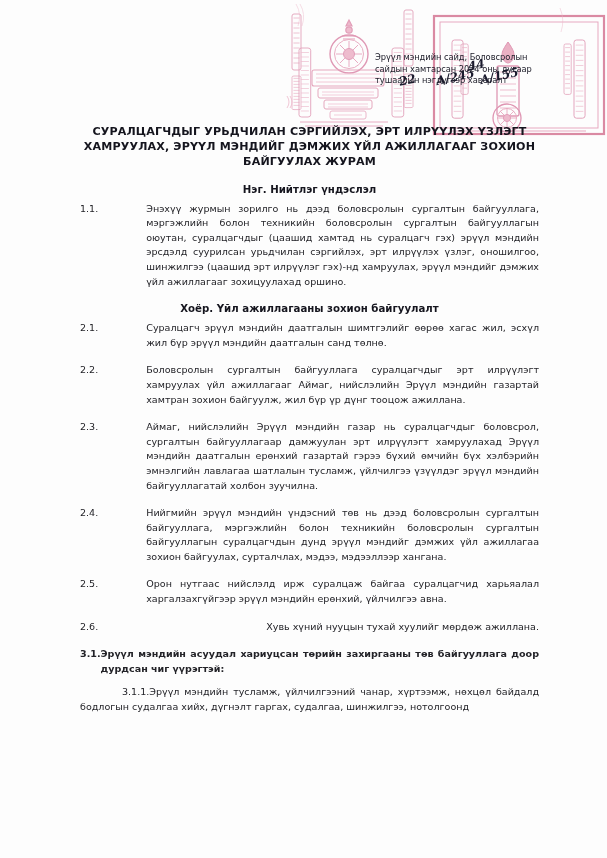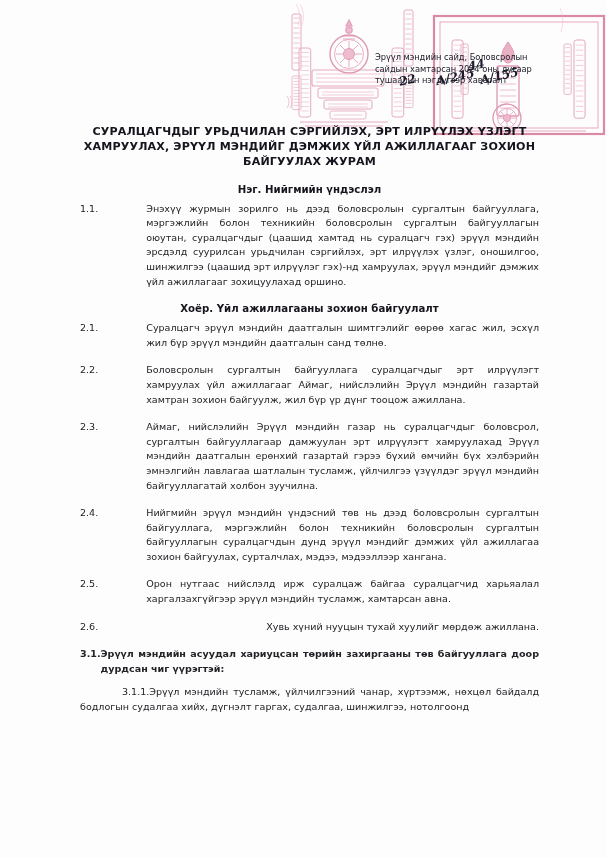--- a/index.html
+++ b/index.html
@@ -243,21 +243,21 @@
   </div>
 
   <div id="doc">
 
     <h1 class="doc-title">
       <span>СУРАЛЦАГЧДЫГ УРЬДЧИЛАН СЭРГИЙЛЭХ, ЭРТ ИЛРҮҮЛЭХ ҮЗЛЭГТ</span><br>
       <span>ХАМРУУЛАХ, ЭРҮҮЛ МЭНДИЙГ ДЭМЖИХ ҮЙЛ АЖИЛЛАГААГ ЗОХИОН</span><br>
       <span>БАЙГУУЛАХ ЖУРАМ</span>
     </h1>
 
-    <h2 class="section-head">Нэг. Нийгмийн үндэслэл</h2>
+    <h2 class="section-head">Нэг. Нийтлэг үндэслэл</h2>
     <div class="clause loose">
       <span class="num">1.1.</span>
       <span class="txt">Энэхүү журмын зорилго нь дээд боловсролын сургалтын байгууллага, мэргэжлийн болон техникийн боловсролын сургалтын байгууллагын оюутан, суралцагчдыг (цаашид хамтад нь суралцагч гэх) эрүүл мэндийн эрсдэлд суурилсан урьдчилан сэргийлэх, эрт илрүүлэх үзлэг, оношилгоо, шинжилгээ (цаашид эрт илрүүлэг гэх)-нд хамруулах, эрүүл мэндийг дэмжих үйл ажиллагааг зохицуулахад оршино.</span>
     </div>
 
     <h2 class="section-head">Хоёр. Үйл ажиллагааны зохион байгуулалт</h2>
 
     <div class="clause loose">
       <span class="num">2.1.</span>
       <span class="txt">Суралцагч эрүүл мэндийн даатгалын шимтгэлийг өөрөө хагас жил, эсхүл жил бүр эрүүл мэндийн даатгалын санд төлнө.</span>
@@ -273,21 +273,21 @@
       <span class="txt">Аймаг, нийслэлийн Эрүүл мэндийн газар нь суралцагчдыг боловсрол, сургалтын байгууллагаар дамжуулан эрт илрүүлэгт хамруулахад Эрүүл мэндийн даатгалын ерөнхий газартай гэрээ бүхий өмчийн бүх хэлбэрийн эмнэлгийн лавлагаа шатлалын тусламж, үйлчилгээ үзүүлдэг эрүүл мэндийн байгууллагатай холбон зуучилна.</span>
     </div>
 
     <div class="clause loose">
       <span class="num">2.4.</span>
       <span class="txt">Нийгмийн эрүүл мэндийн үндэсний төв нь дээд боловсролын сургалтын байгууллага, мэргэжлийн болон техникийн боловсролын сургалтын байгууллагын суралцагчдын дунд эрүүл мэндийг дэмжих үйл ажиллагаа зохион байгуулах, сурталчлах, мэдээ, мэдээллээр хангана.</span>
     </div>
 
     <div class="clause loose">
       <span class="num">2.5.</span>
-      <span class="txt">Орон нутгаас нийслэлд ирж суралцаж байгаа суралцагчид харьяалал харгалзахгүйгээр эрүүл мэндийн тусламж, хамтарсан авна.</span>
+      <span class="txt">Орон нутгаас нийслэлд ирж суралцаж байгаа суралцагчид харьяалал харгалзахгүйгээр эрүүл мэндийн ерөнхий, үйлчилгээ авна.</span>
     </div>
 
     <div class="clause loose nospace">
       <span class="num">2.6.</span>
       <span class="txt" style="text-align:right;">Хувь хүний нууцын тухай хуулийг мөрдөж ажиллана.</span>
     </div>
 
 
 
     <div class="clause bold tight">

